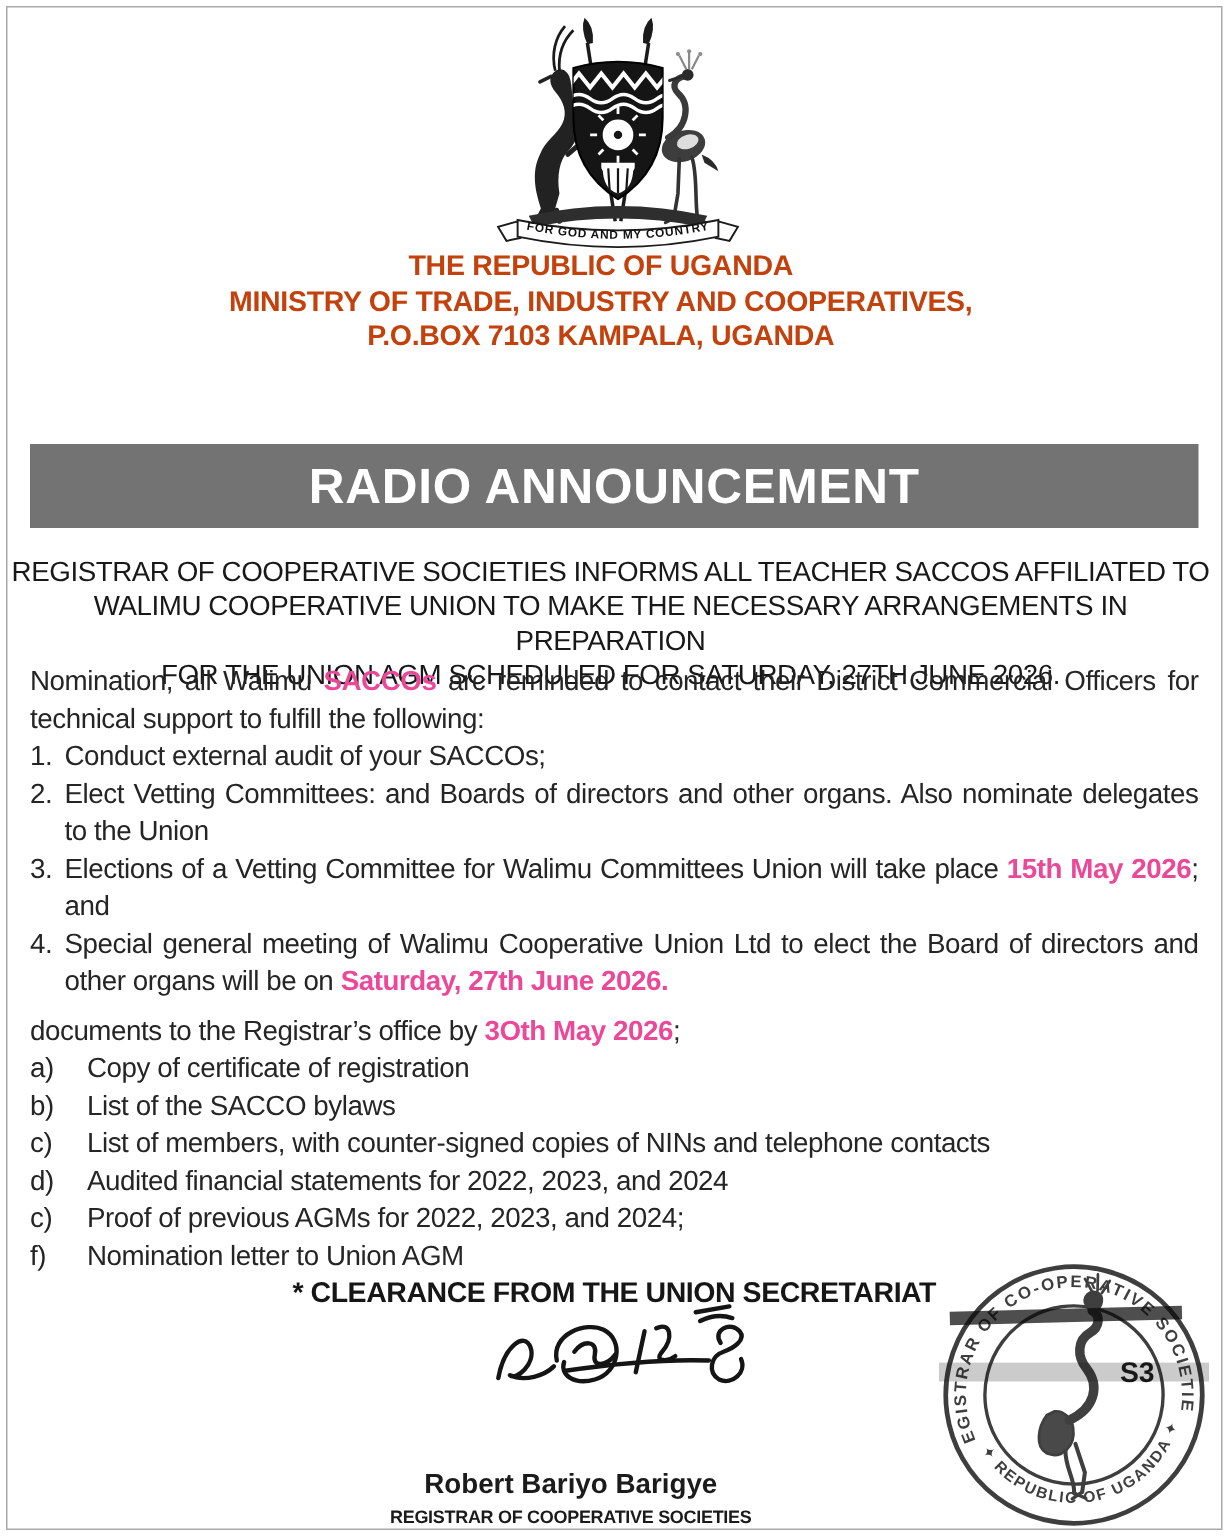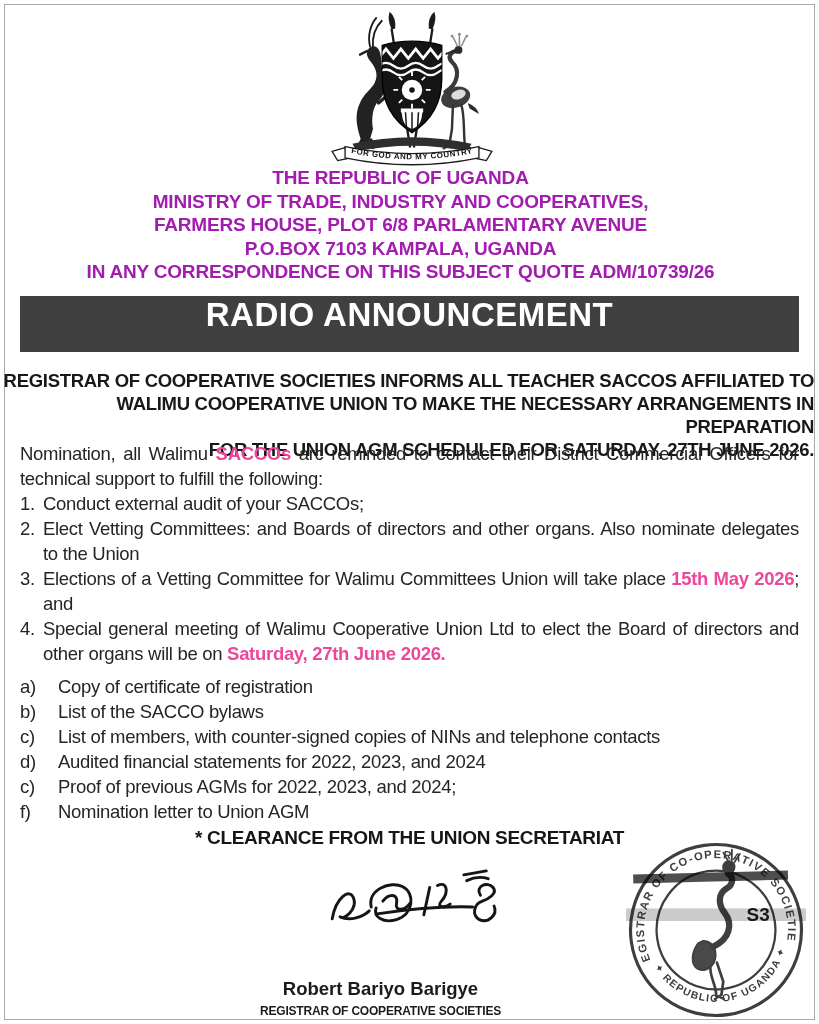--- a/index.html
+++ b/index.html
@@ -5,30 +5,30 @@
   html,body{margin:0;padding:0;}
   body{
     width:819px;height:1024px;position:relative;overflow:hidden;
     background:#ffffff;color:#1c1c1c;
     font-family:"Liberation Sans","DejaVu Sans",sans-serif;
   }
   .page-frame{position:absolute;inset:4px;border:1.5px solid #a9a9a9;pointer-events:none;}
   .emblem{position:absolute;left:316px;top:10px;width:192px;height:158px;}
   .header-block{
     position:absolute;top:166px;left:0;width:801px;text-align:center;
-    font-weight:bold;font-size:19px;line-height:23.5px;letter-spacing:-0.2px;color:#a21caf;
+    font-weight:bold;font-size:19px;line-height:23.5px;letter-spacing:-0.2px;color:#c2410c;
   }
   .banner{
     position:absolute;left:20px;top:296px;width:779px;height:56px;
-    background:#404040;color:#ffffff;display:flex;align-items:flex-start;justify-content:center;
+    background:#737373;color:#ffffff;display:flex;align-items:center;justify-content:center;
     font-weight:bold;font-size:33px;letter-spacing:0.5px;
   }
   .intro-block{
-    position:absolute;top:369px;left:0;width:814px;text-align:right;
-    font-weight:bold;font-size:18.5px;line-height:23px;letter-spacing:-0.3px;color:#181818;
+    position:absolute;top:369px;left:0;width:814px;text-align:center;
+    font-weight:normal;font-size:18.5px;line-height:23px;letter-spacing:-0.3px;color:#181818;
   }
   .body-block{
     position:absolute;left:20px;top:441px;width:779px;
     font-size:18.5px;line-height:25px;letter-spacing:-0.3px;color:#252525;
   }
   .para-justify{text-align:justify;}
   .b{font-weight:bold;color:#ec4899;}
   .li-row{display:flex;}
   .li-text{text-align:justify;flex:1;}
   .numbered .li-marker{width:23px;flex:none;}
@@ -121,23 +121,21 @@
     <path d="M28,147 Q100,162 172,147 L172,159 Q100,174 28,159 Z" fill="#ffffff" stroke="#1b1b1b" stroke-width="1.4"></path>
     <text font-size="8.5" font-weight="bold" fill="#111111" letter-spacing="0.6" text-anchor="middle">
       <textPath href="#mottoArc" xlink:href="#mottoArc" startOffset="50%">FOR GOD AND MY COUNTRY</textPath>
     </text>
   </g>
 </svg>
 
 <div class="header-block">
     <div>THE REPUBLIC OF UGANDA</div>
     <div>MINISTRY OF TRADE, INDUSTRY AND COOPERATIVES,</div>
-    <div>FARMERS HOUSE, PLOT 6/8 PARLAMENTARY AVENUE</div>
     <div>P.O.BOX 7103 KAMPALA, UGANDA</div>
-    <div>IN ANY CORRESPONDENCE ON THIS SUBJECT QUOTE ADM/10739/26</div>
   </div>
 
 <div class="banner">
   <span>RADIO ANNOUNCEMENT</span>
 </div>
 
 <div class="intro-block">
     <div>REGISTRAR OF COOPERATIVE SOCIETIES INFORMS ALL TEACHER SACCOS AFFILIATED TO</div>
     <div>WALIMU COOPERATIVE UNION TO MAKE THE NECESSARY ARRANGEMENTS IN PREPARATION</div>
     <div>FOR THE UNION AGM SCHEDULED FOR SATURDAY, 27TH JUNE 2026.</div>
@@ -157,20 +155,21 @@
       <div class="li-row">
         <span class="li-marker">3.</span>
         <span class="li-text"><span>Elections of a Vetting Committee for Walimu Committees Union will take place </span><span class="b">15th May 2026</span><span>; and</span></span>
       </div>
       <div class="li-row">
         <span class="li-marker">4.</span>
         <span class="li-text"><span>Special general meeting of Walimu Cooperative Union Ltd to elect the Board of directors and other organs will be on </span><span class="b">Saturday, 27th June 2026.</span></span>
       </div>
     </div>
   <div class="para2">
+      <div><span>documents to the Registrar’s office by </span><span class="b">3Oth May 2026</span><span>;</span></div>
     </div>
   <div class="lettered">
       <div class="li-row">
         <span class="li-marker">a)</span>
         <span class="li-text"><span>Copy of certificate of registration</span></span>
       </div>
       <div class="li-row">
         <span class="li-marker">b)</span>
         <span class="li-text"><span>List of the SACCO bylaws</span></span>
       </div>

